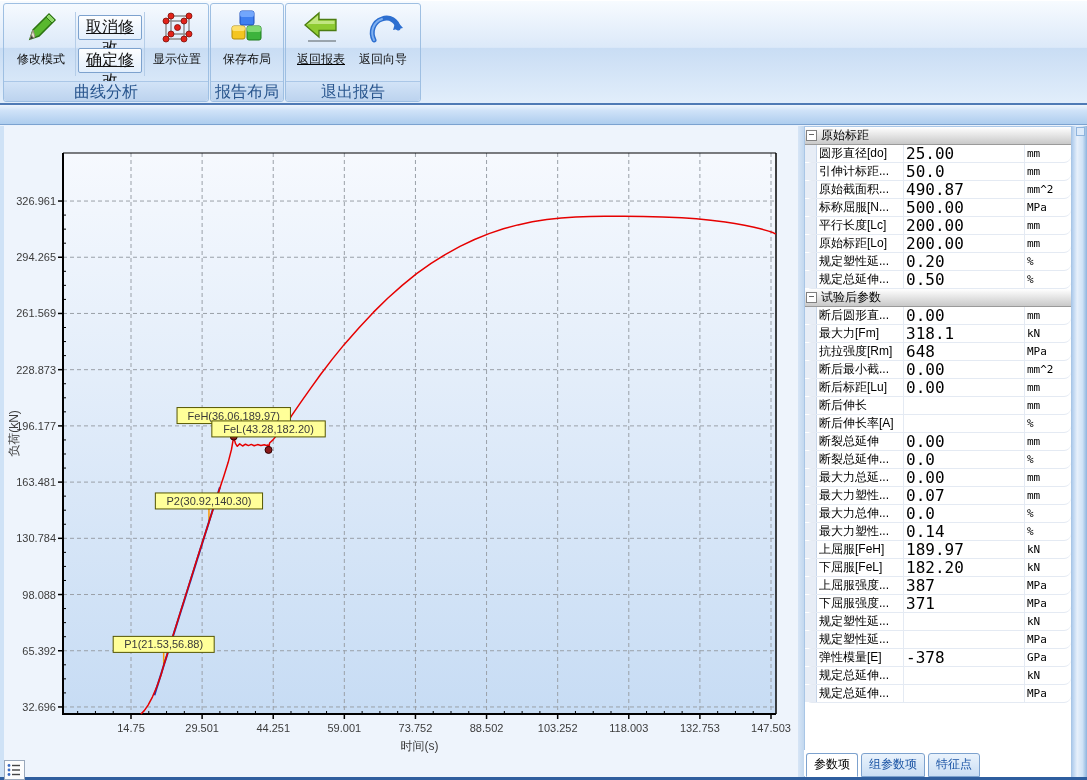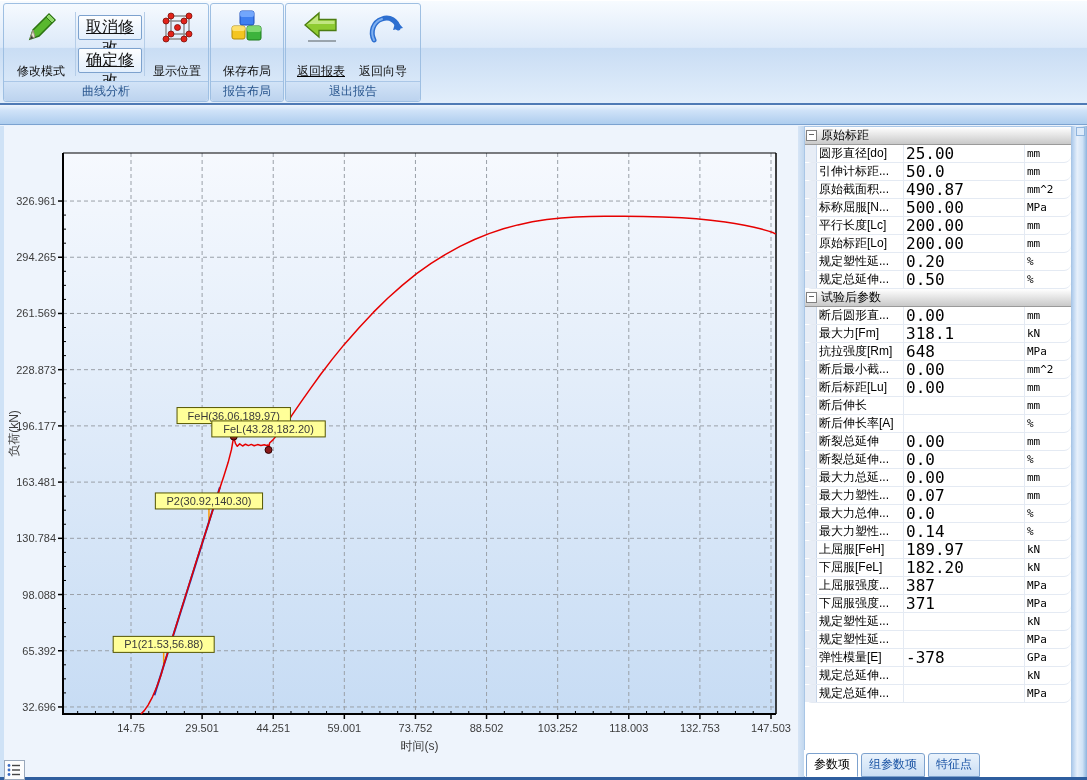--- a/index.html
+++ b/index.html
@@ -2,24 +2,24 @@
 <html><head>
 <meta charset="utf-8">
 <style>
   html,body{margin:0;padding:0;background:#fff;}
   #root{position:relative;width:1087px;height:780px;font-family:"Liberation Sans",sans-serif;overflow:hidden;background:#eaf2fc;}
   
   #toolbar{position:absolute;left:0;top:0;width:1087px;height:103px;
     background:linear-gradient(#f7fbff,#dcE9f9 45%,#c9ddf4 46%,#e2eefb);border-top:1px solid #fff;}
   .rgroup{position:absolute;top:2px;height:97px;border:1px solid #9ebfe2;border-radius:3px;}
   .rgroup .caption{position:absolute;left:0;right:0;bottom:0;height:19px;line-height:19px;text-align:center;
-    font-size:12px;color:#29568e;background:linear-gradient(#d2e3f7,#bcd3ee);border-top:1px solid #aac7e7;border-radius:0 0 3px 3px;}
+    font-size:16px;color:#29568e;background:linear-gradient(#d2e3f7,#bcd3ee);border-top:1px solid #aac7e7;border-radius:0 0 3px 3px;}
   .tool-big{position:absolute;top:4px;width:62px;height:70px;text-align:center;cursor:default;}
   .tool-big .ticon{display:block;margin:0 auto;width:40px;height:40px;}
-  .tool-big .tlabel{display:block;margin-top:15px;font-size:12px;color:#111;}
+  .tool-big .tlabel{display:block;margin-top:3px;font-size:12px;color:#111;}
   .tool-small{position:absolute;width:62px;height:23px;line-height:21px;text-align:center;font-size:16px;color:#111;
     background:linear-gradient(#fdfeff,#e3effc);border:1px solid #7da2ce;border-radius:2px;text-decoration:underline;}
   .vsep{position:absolute;top:8px;height:64px;width:1px;background:#b5cde8;}
   #ribbon-band{position:absolute;left:0;top:103px;width:1087px;height:22px;
     background:linear-gradient(#eef5fd,#cfe2f8 30%,#aecdee);border-top:2px solid #4f7ab5;border-bottom:1px solid #7ba2d0;box-sizing:border-box;}
   
   #content{position:absolute;left:0;top:126px;width:1087px;height:654px;background:#eaf2fc;}
   #chart-panel{position:absolute;left:4px;top:0;width:794px;height:652px;background:#eef4fc;}
   #chart-svg{position:absolute;left:0;top:0;}
   #vsplitter{position:absolute;left:798px;top:0;width:6px;height:652px;background:linear-gradient(90deg,#d7e5f6,#c2d8ef);}

